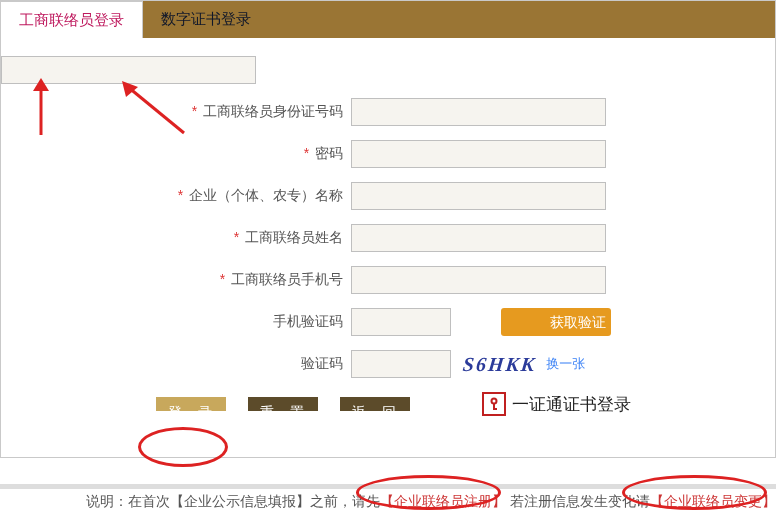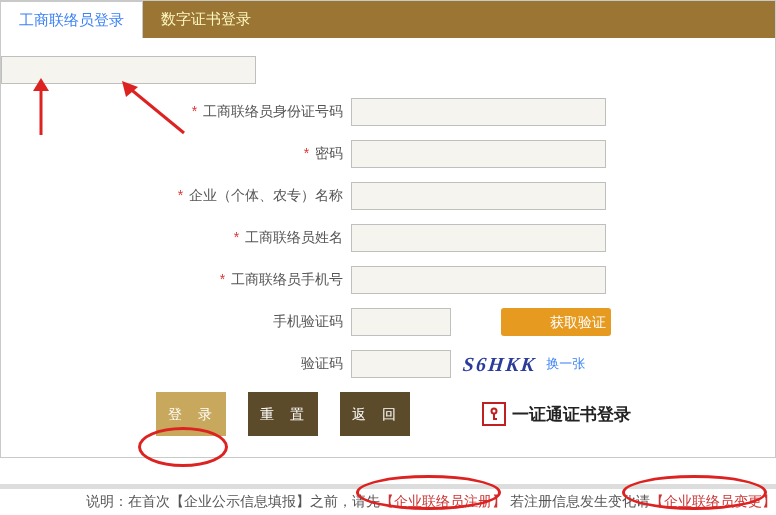--- a/index.html
+++ b/index.html
@@ -16,27 +16,27 @@
     display: flex;
     height: 38px;
     background: #9a7534;
     border: 1px solid #c9c9c9;
     border-bottom: none;
     position: relative;
   }
   .tab {
     padding: 0 18px;
     line-height: 36px;
-    color: #fef9c3;
+    color: #0f172a;
     cursor: pointer;
     font-size: 15px;
   }
   .tab.active {
     background: #fff;
-    color: #3b82f6;
+    color: #be185d;
     border-top: 2px solid #c9c9c9;
     border-right: 1px solid #c9c9c9;
     margin-top: -1px;
   }
   .form-area {
     border: 1px solid #c9c9c9;
     border-top: none;
     padding: 18px 0 6px 0;
     background: #fff;
     height: 420px;
@@ -63,21 +63,21 @@
   }
   .input.narrow { width: 100px; }
   .btn {
     display: inline-block;
     border: none;
     color: #fff;
     font-size: 14px;
     letter-spacing: 6px;
     text-indent: 4px;
     width: 70px;
-    height: 44px;
+    height: 14px;
     line-height: 30px;
     text-align: center;
     cursor: pointer;
   }
   .btn-primary { background: #c8a85c; }
   .btn-dark { background: #5c4b2a; }
   .btn-orange {
     background: #e69a1f;
     letter-spacing: 0;
     text-indent: 0;
@@ -110,21 +110,21 @@
     padding-left: 155px;
     margin-top: 6px;
   }
   .cert-login {
     display: flex;
     align-items: center;
     gap: 6px;
     margin-left: 50px;
     color: #222;
     font-size: 17px;
-    font-weight: bold;
+    font-weight: normal;
     cursor: pointer;
   }
   .cert-icon {
     width: 24px;
     height: 24px;
     border: 2px solid #c02020;
     display: inline-flex;
     align-items: center;
     justify-content: center;
     color: #c02020;

